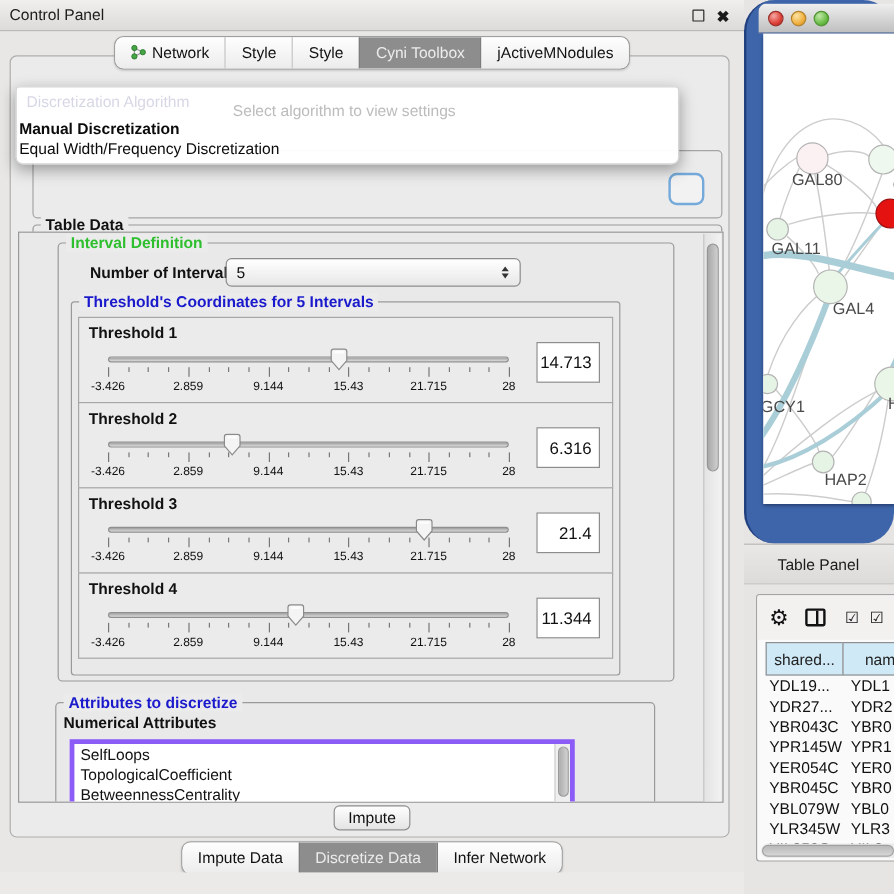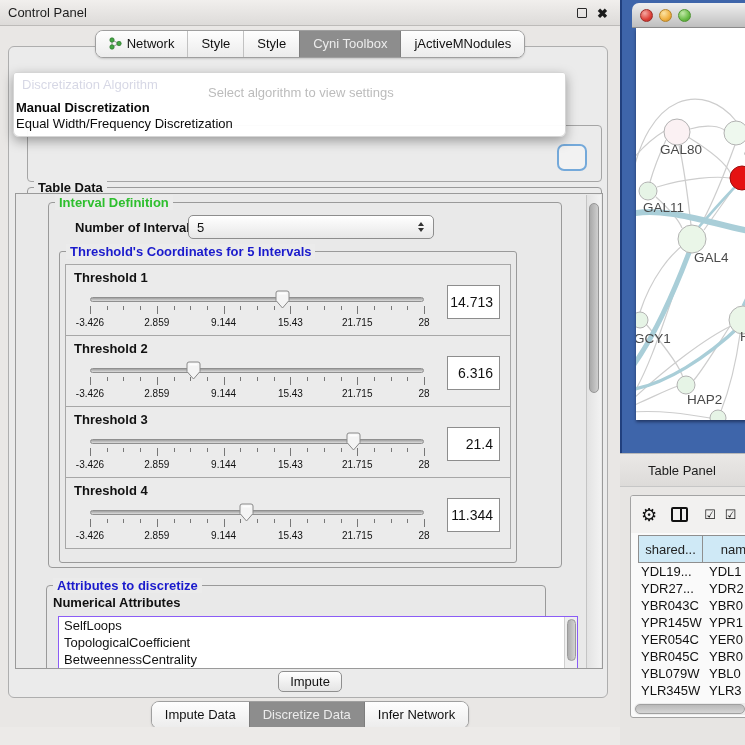--- a/index.html
+++ b/index.html
@@ -46,21 +46,21 @@
   .ghost-combo { position:absolute; left:548px; top:97px; width:30px; height:27px;
     border:2.5px solid #74a9da; border-radius:7px; background:#f2f2f2; }
   .ghost-group { position:absolute; left:18px; top:78px; width:575px; height:57px;
     border:1px solid #a5a5a5; border-radius:4px; }
 
   
   .popup { position:absolute; left:13px; top:72px; width:553px; height:65px;
     background:rgba(255,255,255,.97); border:1px solid #d5d5d5; border-radius:3px 3px 6px 6px;
     box-shadow:0 4px 12px rgba(0,0,0,.35); z-index:10; }
   .popup .ghost-label { position:absolute; left:8px; top:4px; font-size:13px; color:rgba(90,95,150,.25); }
-  .popup .hint { position:absolute; left:194px; top:12px; font-size:13px; color:#bcbcbc; }
+  .popup .hint { position:absolute; left:180px; top:12px; font-size:13px; color:#bcbcbc; }
   .popup .items { position:absolute; left:2px; top:27px; width:100%; }
   .popup .p-item { font-size:13px; color:#0b0b0b; line-height:15px; padding-bottom:1px; }
   .popup .p-item.bold { font-weight:bold; }
 
   
   .tabledata-group { left:18px; top:140px; width:575px; height:46px; }
   .tabledata-group .combo { position:absolute; left:8px; top:11px; right:8px; height:24px; }
 
   
   .scrollpane { position:absolute; left:6px; top:146px; width:588px; height:476px;
@@ -87,38 +87,38 @@
   .ticks { position:absolute; left:0; top:17px; width:100%; height:9px; }
   .tick { position:absolute; top:0; width:1px; background:#777; }
   .tick.minor { height:4px; } .tick.major { height:8px; }
   .ticklabels { position:absolute; left:0; top:28px; width:100%; height:12px; }
   .ticklabel { position:absolute; transform:translateX(-50%); font-size:10px; color:#111; white-space:nowrap; }
   .val-box { position:absolute; right:10px; top:20px; width:53px; height:34px; background:#fff;
     border:1px solid #8d8d8d; font-size:14px; color:#111; text-align:right; line-height:32px; padding-right:6px; }
 
   .attr-group { left:30px; top:391px; width:500px; height:120px; }
   .attr-title { position:absolute; left:6px; top:9px; font-size:13px; font-weight:bold; color:#111; }
-  .attr-list { position:absolute; left:11px; top:30px; width:520px; height:70px; background:#fff;
-    border:1px solid #8b5cf6; overflow:hidden; }
+  .attr-list { position:absolute; left:11px; top:30px; width:421px; height:70px; background:#fff;
+    border:4px solid #8b5cf6; overflow:hidden; }
   .attr-item { font-size:13px; color:#111; line-height:17px; padding-left:5px; white-space:nowrap; }
   .attr-vscroll { position:absolute; right:0; top:0; width:13px; height:100%; background:#efefef; border-left:1px solid #d0d0d0; }
   .attr-vscroll .thumb { position:absolute; left:1.5px; top:2px; width:9px; height:42px;
     background:linear-gradient(90deg,#adadad,#d2d2d2); border:1px solid #9a9a9a; border-radius:5px; }
 
   .apply-btn { position:absolute; left:269px; top:624px; width:64px; height:21px;
     background:linear-gradient(#fefefe,#e4e4e4); border:1px solid #8f8f8f; border-radius:5px;
     font-size:13px; color:#111; text-align:center; line-height:19px; }
 
   .bottom-tabrow { position:absolute; left:0; top:701px; width:620px; display:flex; justify-content:center; }
   .footer-fill { position:absolute; left:0; top:727px; width:620px; height:18px; background:#eceae8; }
 
   
   .right-pane { position:absolute; left:620px; top:0; width:125px; height:745px; background:#e7e5e3; overflow:hidden; }
   .net-window { position:absolute; left:0; top:0; width:125px; height:453px;
-    background:#3e65aa; border-left:2px solid #21407e; }
+    background:#3e65aa; border-left:2px solid #21407e;border-radius:26px; }
   .net-titlebar { position:absolute; left:10px; top:3px; width:115px; height:25px;
     background:linear-gradient(#efefef,#bfbfbf); border-bottom:1px solid #8f8f8f; border-radius:7px 0 0 0;
     display:flex; align-items:center; gap:6px; padding-left:8px; }
   .light { width:13px; height:13px; border-radius:50%; }
   .light.red { background:radial-gradient(circle at 35% 30%, #f4a9a2, #dd4038 60%, #a32a25); border:1px solid #9d2d28; }
   .light.yellow { background:radial-gradient(circle at 35% 30%, #fbe3a4, #f0b03f 60%, #bf8526); border:1px solid #b3832a; }
   .light.green { background:radial-gradient(circle at 35% 30%, #c2e8a8, #6abd47 60%, #47922c); border:1px solid #4f9433; }
   .net-canvas { position:absolute; left:14px; top:28px; width:111px; height:392px; background:#ffffff;
     box-shadow:0 2px 3px rgba(0,0,20,.45); overflow:hidden; }
 

